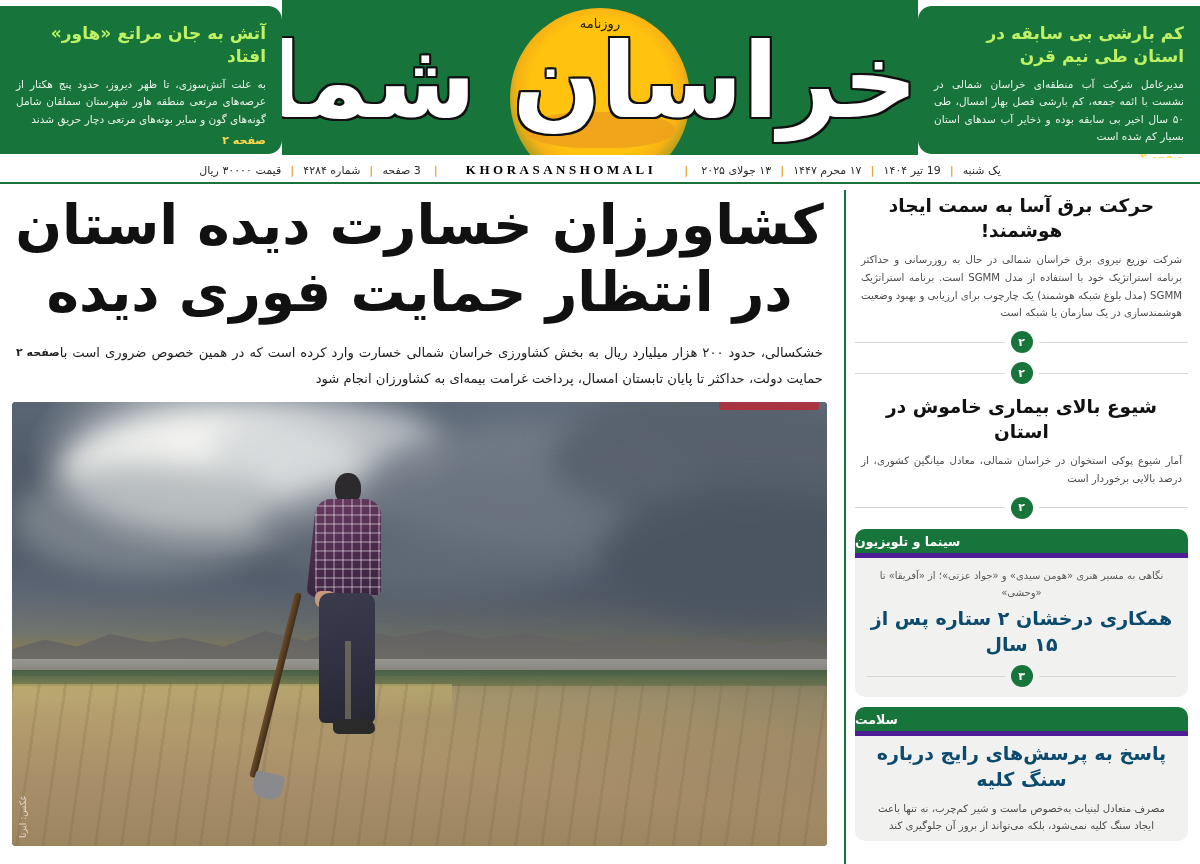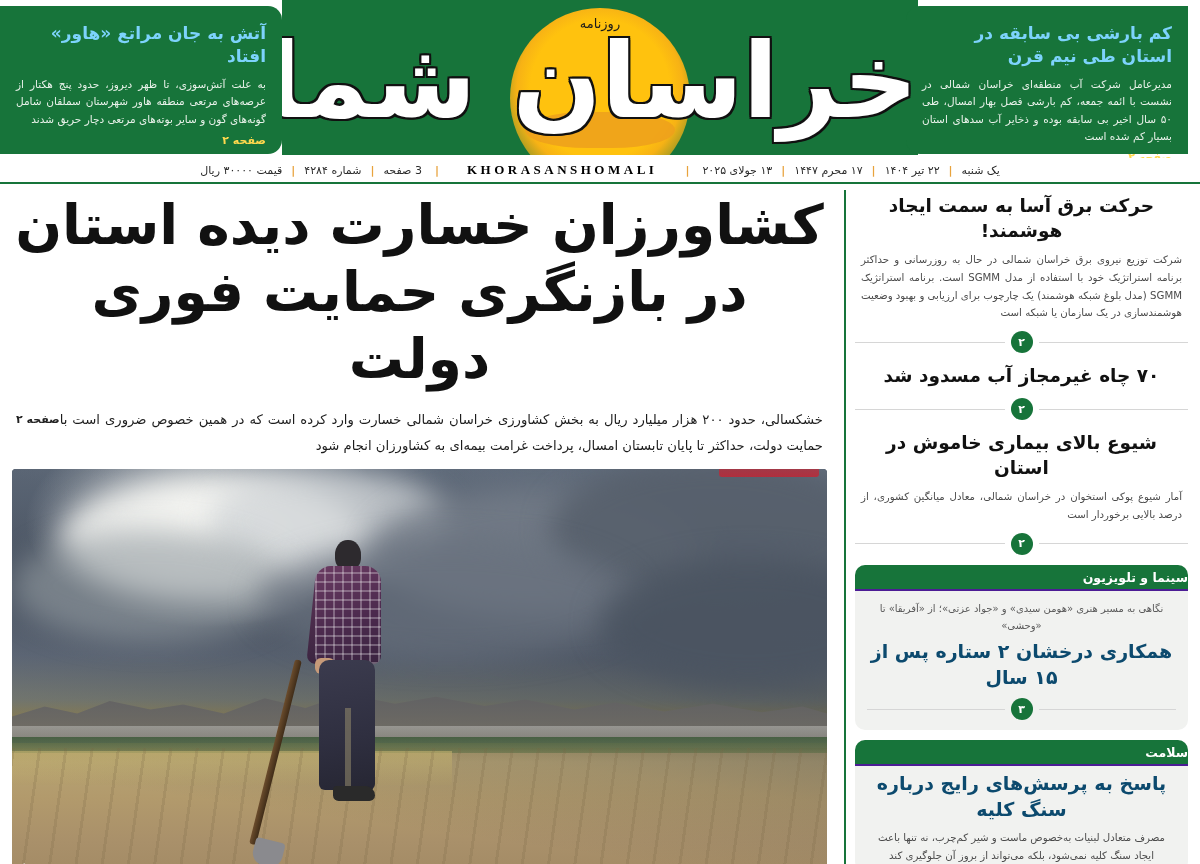--- a/index.html
+++ b/index.html
@@ -100,28 +100,28 @@
     top: 6px;
     width: 282px;
     height: 148px;
     background: #17743a;
     color: #ffffff;
     padding: 16px 16px 10px 16px;
     direction: rtl;
     text-align: right;
   }
   .teaser.left  { left: 0;    border-radius: 0 14px 14px 0; }
-  .teaser.right { right: 12px;   border-radius: 14px 0 0 14px; }
+  .teaser.right { right: 0;   border-radius: 14px 0 0 14px; }
 
   .teaser-title {
     font-size: 17px;
     font-weight: bold;
     line-height: 1.35;
     margin-bottom: 8px;
-    color: #7dd3fc;
+    color: #bef264;
   }
   .teaser-body {
     font-size: 10.5px;
     line-height: 1.65;
     color: #e9f2ea;
     text-align: justify;
   }
   .teaser-page {
     margin-top: 6px;
     font-size: 11px;
@@ -425,23 +425,23 @@
     background: #f1f2f0;
     border-radius: 10px;
     overflow: hidden;
     padding-bottom: 6px;
   }
   .section-head {
     background: #17743a;
     color: #ffffff;
     font-size: 12.5px;
     font-weight: bold;
-    text-align: right;
-    padding: 5px 0 4px 6px;
-    border-bottom: 2px solid #4c1d95;
+    text-align: left;
+    padding: 5px 0 4px 0;
+    border-bottom: 5px solid #4c1d95;
   }
   .section-kicker {
     font-size: 10px;
     color: #5a5a5a;
     text-align: center;
     padding: 9px 12px 0 12px;
     line-height: 1.7;
   }
   .section-title {
     font-size: 19px;
@@ -477,42 +477,42 @@
     <div class="teaser right">
       <div class="teaser-title">کم بارشی بی سابقه در استان طی نیم قرن</div>
       <div class="teaser-body">مدیرعامل شرکت آب منطقه‌ای خراسان شمالی در نشست با ائمه جمعه، کم بارشی فصل بهار امسال، طی ۵۰ سال اخیر بی سابقه بوده و ذخایر آب سدهای استان بسیار کم شده است</div>
       <div class="teaser-page">صفحه ۲</div>
     </div>
   </div>
 
   <div class="datebar">
     <span class="seg">یک شنبه</span>
     <span class="sep">|</span>
-    <span class="seg">۲۲ تیر ۱۴۰۴</span>
+    <span class="seg">19 تیر ۱۴۰۴</span>
     <span class="sep">|</span>
     <span class="seg">۱۷ محرم ۱۴۴۷</span>
     <span class="sep">|</span>
     <span class="seg">۱۳ جولای ۲۰۲۵</span>
     <span class="bigsep">|</span>
     <span class="brand">KHORASANSHOMALI</span>
     <span class="bigsep">|</span>
     <span class="seg">3 صفحه</span>
     <span class="sep">|</span>
     <span class="seg">شماره ۴۲۸۴</span>
     <span class="sep">|</span>
     <span class="seg">قیمت ۳۰۰۰۰ ریال</span>
   </div>
 
   <div class="content">
 
     <div class="main">
 
       <div class="lead-headline">
         <span class="ln">کشاورزان خسارت دیده استان</span>
-        <span class="ln">در بازنگری حمایت فوری دولت</span>
+        <span class="ln">در انتظار حمایت فوری دیده</span>
       </div>
 
       <div class="lead-deck">
         <span class="pageref">صفحه ۲</span>
         <span>خشکسالی، حدود ۲۰۰ هزار میلیارد ریال به بخش کشاورزی خراسان شمالی خسارت وارد کرده است که در همین خصوص ضروری است با حمایت دولت، حداکثر تا پایان تابستان امسال، پرداخت غرامت بیمه‌ای به کشاورزان انجام شود</span>
       </div>
 
       <div class="photo-wrap">
         <div class="photo">
           <div class="cloud c1"></div>
@@ -549,23 +549,20 @@
       <div class="sb-story">
         <div class="sb-title">حرکت برق آسا به سمت ایجاد هوشمند!</div>
         <div class="sb-body">شرکت توزیع نیروی برق خراسان شمالی در حال به روزرسانی و حداکثر برنامه استراتژیک خود با استفاده از مدل SGMM است. برنامه استراتژیک SGMM (مدل بلوغ شبکه هوشمند) یک چارچوب برای ارزیابی و بهبود وضعیت هوشمندسازی در یک سازمان یا شبکه است</div>
       </div>
       <div class="pagechip-row">
         <div class="rule"></div>
         <div class="pagechip">۲</div>
         <div class="rule"></div>
       </div>
 
-      <div class="sb-story">
-        <div class="sb-title">۷۰ چاه غیرمجاز آب مسدود شد</div>
-      </div>
       <div class="pagechip-row">
         <div class="rule"></div>
         <div class="pagechip">۲</div>
         <div class="rule"></div>
       </div>
 
       <div class="sb-story">
         <div class="sb-title">شیوع بالای بیماری خاموش در استان</div>
         <div class="sb-body">آمار شیوع پوکی استخوان در خراسان شمالی، معادل میانگین کشوری، از درصد بالایی برخوردار است</div>
       </div>

